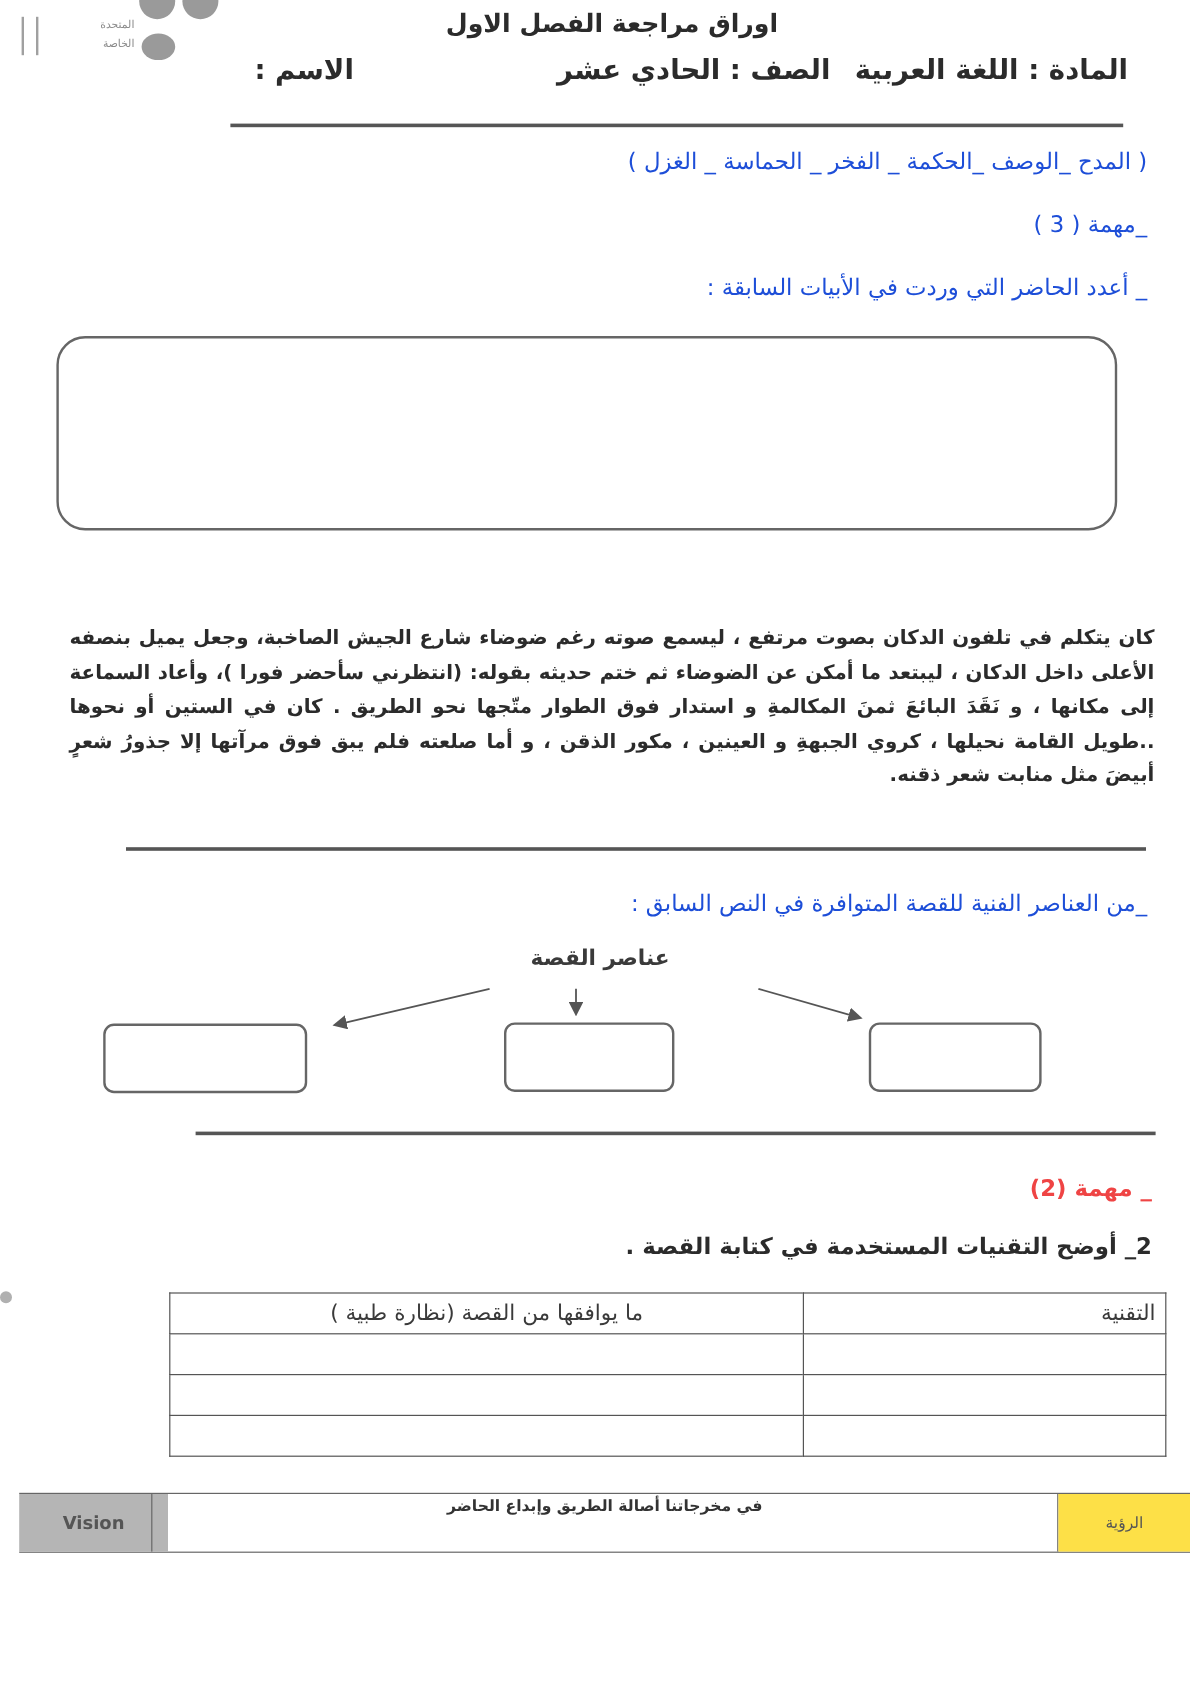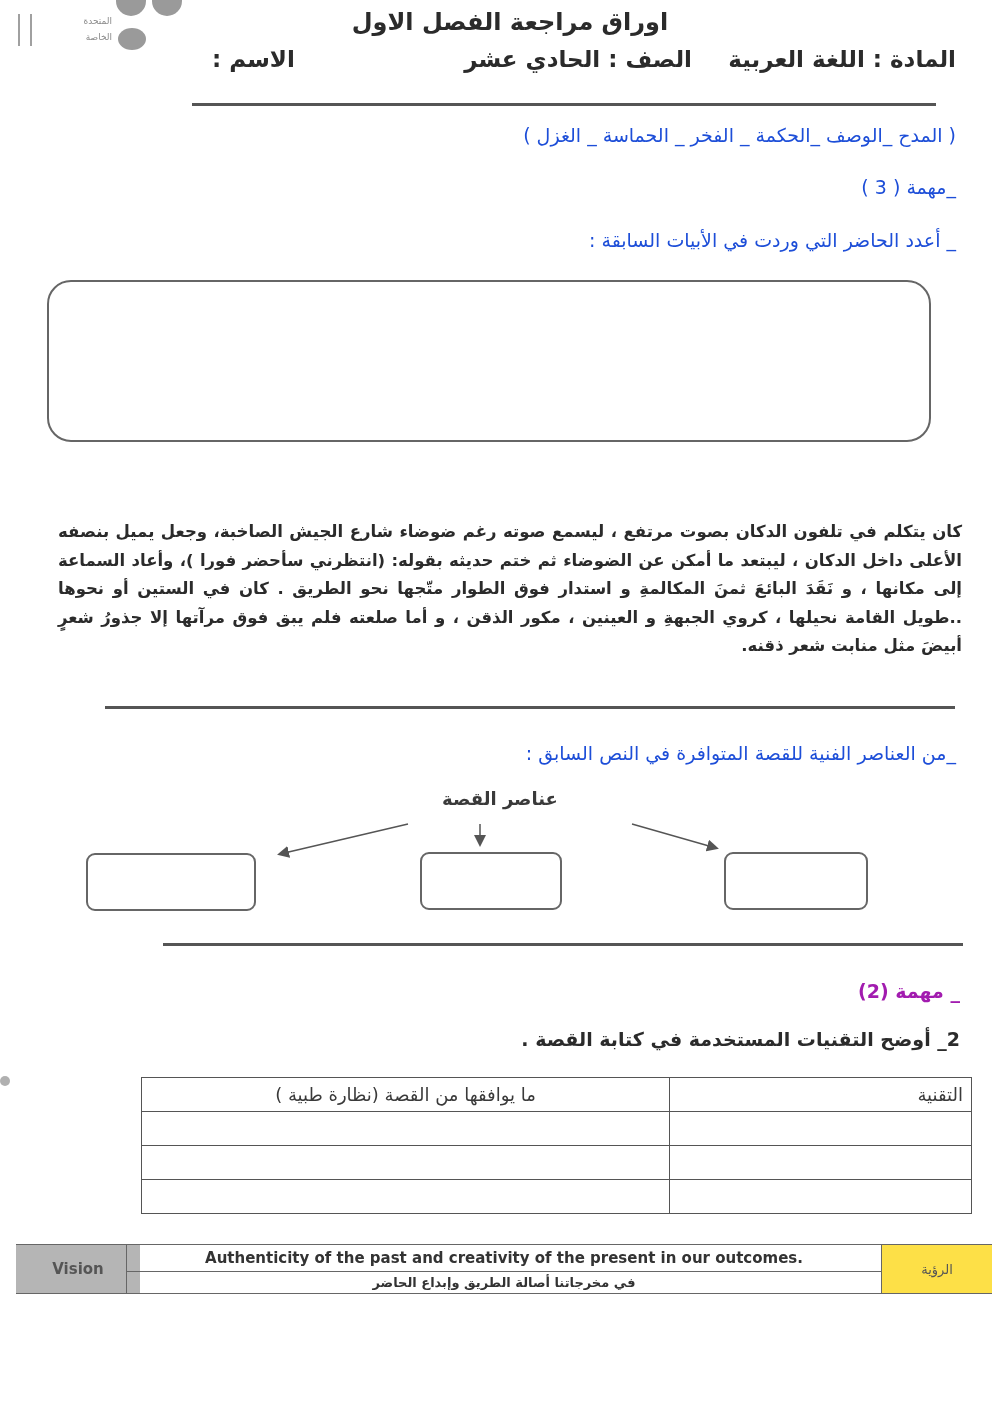--- a/index.html
+++ b/index.html
@@ -12,23 +12,23 @@
   .logo { left: 14px; top: 0; width: 160px; height: 52px; }
   .logo .circ { position: absolute; background: #9a9a9a; border-radius: 50%; }
   .logo .c1 { left: 102px; top: -14px; width: 30px; height: 30px; }
   .logo .c2 { left: 138px; top: -14px; width: 30px; height: 30px; }
   .logo .c3 { left: 104px; top: 28px; width: 28px; height: 22px; }
   .logo .txt { position: absolute; left: 46px; font-size: 9px; color: #8a8a8a; direction: rtl; width: 52px; text-align: right; }
   .logo .t1 { top: 16px; }
   .logo .t2 { top: 32px; }
   .logo .mark { position: absolute; left: 4px; top: 14px; width: 14px; height: 32px; border-left: 2px solid #a0a0a0; border-right: 2px solid #a0a0a0; }
 
-  .title { left: 300px; top: 8px; width: 420px; text-align: center; font-size: 24px; font-weight: bold; color: #2b2b2b; }
+  .title { left: 300px; top: 8px; width: 420px; text-align: center; font-size: 21px; font-weight: bold; color: #2b2b2b; }
   .meta-row { top: 46px; font-size: 23px; font-weight: bold; color: #2b2b2b; white-space: nowrap; }
-  .subject { right: 36px; }
+  .subject { right: 52px; }
   .grade { right: 300px; }
   .name { left: 212px; }
 
   .hr { height: 3px; background: #555; }
   .hr1 { left: 192px; top: 103px; width: 744px; }
   .hr2 { left: 105px; top: 706px; width: 850px; }
   .hr3 { left: 163px; top: 943px; width: 800px; }
 
   .line-text { font-size: 19px; color: #1d4ed8; white-space: nowrap; }
   .genres { right: 36px; top: 124px; }
@@ -42,21 +42,21 @@
   .elements-q { right: 36px; top: 742px; }
   .story-label { left: 420px; top: 788px; width: 160px; text-align: center; font-size: 18px; font-weight: bold; color: #3a3a3a; }
 
   .arrows { left: 0; top: 800px; width: 992px; height: 70px; }
 
   .el-box { top: 853px; height: 58px; border: 2px solid #666; border-radius: 9px; }
   .el-left { left: 86px; width: 170px; }
   .el-mid { left: 420px; top: 852px; width: 142px; }
   .el-right { left: 724px; top: 852px; width: 144px; }
 
-  .task2 { right: 32px; top: 980px; font-size: 19px; font-weight: bold; color: #a21caf; }
+  .task2 { right: 32px; top: 980px; font-size: 19px; font-weight: bold; color: #ef4444; }
   .q2 { right: 32px; top: 1028px; font-size: 19px; font-weight: bold; color: #2b2b2b; }
 
   table.tech { position: absolute; left: 141px; top: 1077px; width: 831px; border-collapse: collapse; direction: rtl; }
   table.tech td, table.tech th { border: 1.5px solid #555; height: 34px; font-weight: normal; font-size: 18px; color: #3a3a3a; }
   table.tech th.c1 { width: 302px; text-align: right; padding-right: 8px; }
   table.tech th.c2 { text-align: center; }
 
   .vision { left: 16px; top: 1244px; width: 976px; height: 50px; border-top: 1.5px solid #666; border-bottom: 1.5px solid #666; }
   .vision .lbl-en { position: absolute; left: 0; top: 0; width: 124px; height: 100%; background: #b5b5b5; display: flex; align-items: center; justify-content: center; font-size: 15px; color: #555; font-weight: bold; }
   .vision .lbl-ar { position: absolute; right: 0; top: 0; width: 110px; height: 100%; background: #fde047; display: flex; align-items: center; justify-content: center; font-size: 13px; color: #555; direction: rtl; }
@@ -137,17 +137,16 @@
     <td></td>
   </tr>
 </tbody>
   </table>
 
 <div class="abs scan-mark"></div>
 
 <div class="abs vision">
   <div class="lbl-en">Vision</div>
   <div class="mid">
-    <div class="en">Authenticity of the past and creativity of the present in our outcomes.</div>
     <div class="ar">في مخرجاتنا أصالة الطريق وإبداع الحاضر</div>
   </div>
   <div class="lbl-ar">الرؤية</div>
 </div>
 
 </body></html>

